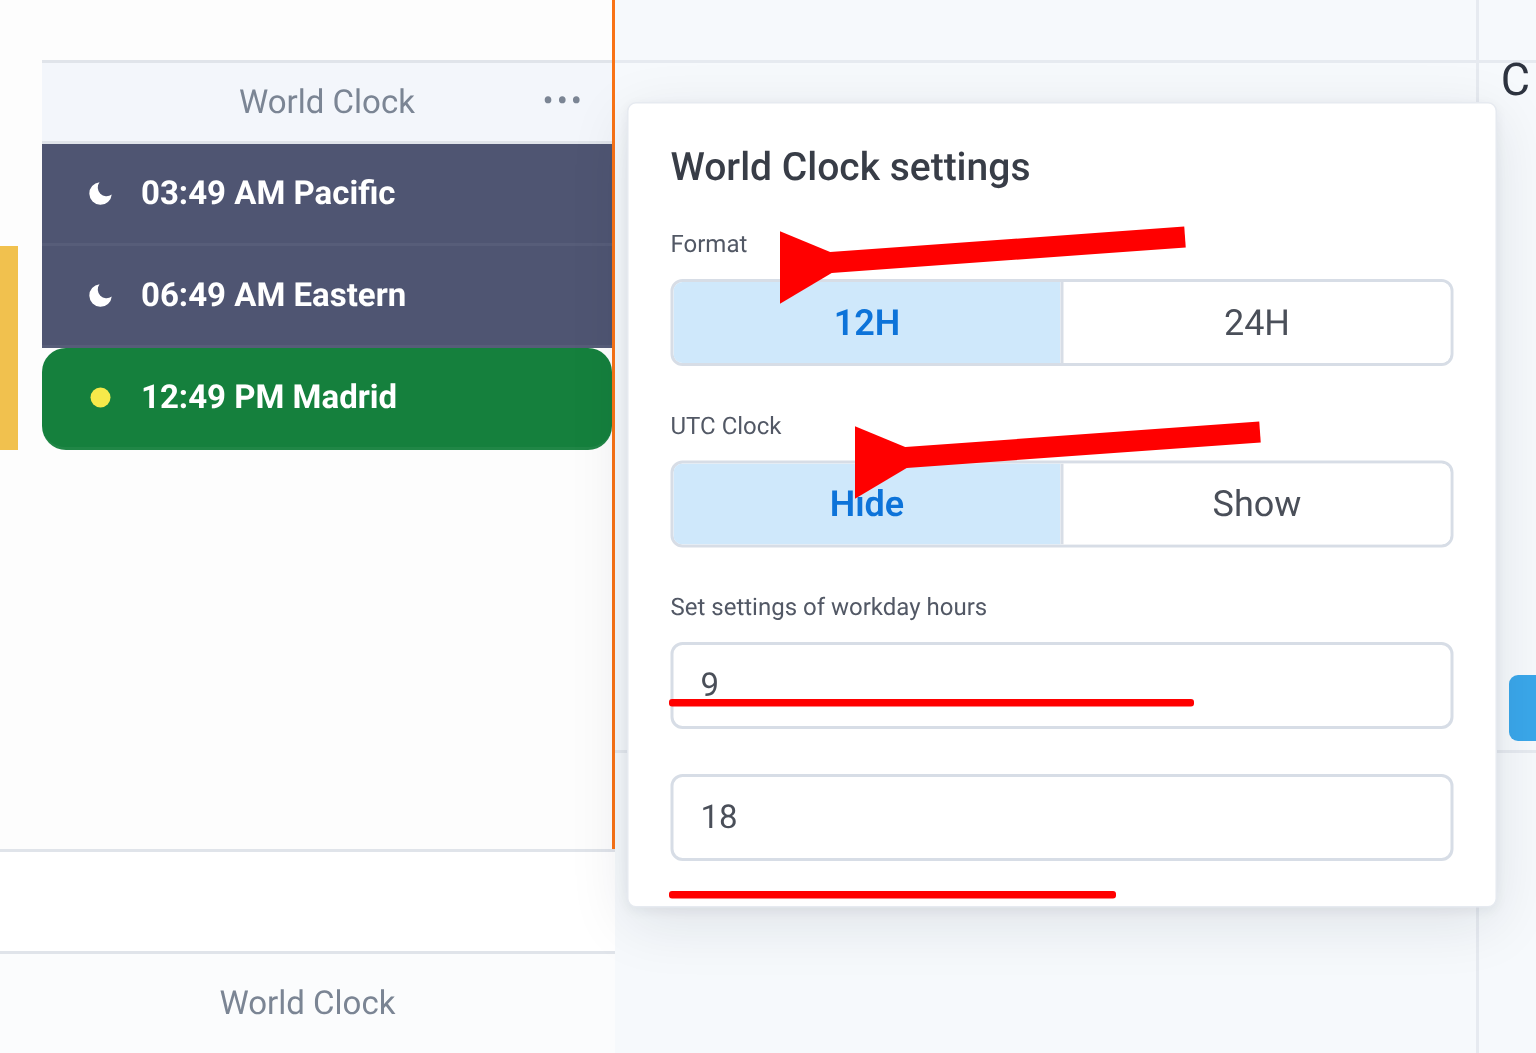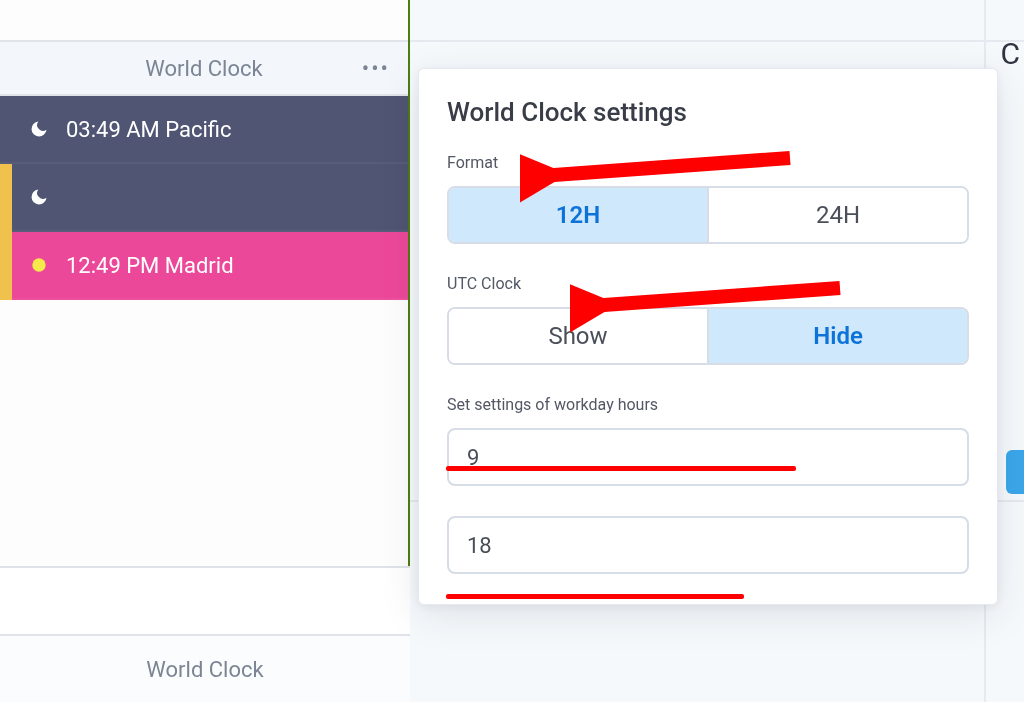--- a/index.html
+++ b/index.html
@@ -13,21 +13,22 @@
   }
 
   
   .left-col {
     position: absolute;
     left: 0;
     top: 0;
     width: 410px;
     height: 702px;
     background: #fdfdfd;
-    border-right: 2px solid #4d7c0f;
+    border-right: 2px solid #f97316;
+    padding-left: 28px;
   }
 
   .left-header {
     height: 56px;
     border-top: 2px solid #e0e4ea;
     border-bottom: 2px solid #e0e4ea;
     background: #f3f6fb;
     display: flex;
     align-items: center;
     justify-content: center;
@@ -50,34 +51,34 @@
     cursor: pointer;
   }
 
   .clock-list { width: 100%; }
   .clock-row {
     height: 68px;
     display: flex;
     align-items: center;
     padding-left: 28px;
     font-size: 22px;
-    font-weight: 400;
+    font-weight: 700;
     border-bottom: 2px solid rgba(255,255,255,0.05);
     cursor: pointer;
   }
   .clock-row .icon {
     width: 22px;
     height: 22px;
     margin-right: 16px;
     display: inline-flex;
     align-items: center;
     justify-content: center;
   }
   .row-dark { background: #4f5572; color: #ffffff; }
-  .row-day  { background: #ec4899; color: #ffffff; }
+  .row-day  { background: #15803d; color: #ffffff; border-radius: 16px; }
   .accent-bar {
     position: absolute;
     left: 0;
     width: 12px;
     height: 136px;
     background: #f1c14e;
     top: 164px;
     z-index: 2;
   }
 
@@ -247,20 +248,21 @@
           </svg>
       </span>
       <span>03:49 AM Pacific</span>
     </div>
     <div class="clock-row row-dark">
       <span class="icon">
         <svg width="20" height="20" viewBox="0 0 24 24">
             <path fill="#ffffff" d="M21 12.8A9 9 0 1 1 11.2 3a7 7 0 0 0 9.8 9.8z"></path>
           </svg>
       </span>
+      <span>06:49 AM Eastern</span>
     </div>
     <div class="clock-row row-day">
       <span class="icon">
         <svg width="20" height="20" viewBox="0 0 24 24">
             <circle cx="12" cy="12" r="8" fill="#f6e94a"></circle>
           </svg>
       </span>
       <span>12:49 PM Madrid</span>
     </div>
   </div>
@@ -279,22 +281,22 @@
   <h2>World Clock settings</h2>
 
   <div class="field-label">Format</div>
   <div class="seg">
     <div class="opt active">12H</div>
     <div class="opt inactive">24H</div>
   </div>
 
   <div class="field-label">UTC Clock</div>
   <div class="seg">
+    <div class="opt active">Hide</div>
     <div class="opt inactive">Show</div>
-    <div class="opt active">Hide</div>
   </div>
 
   <div class="field-label">Set settings of workday hours</div>
   <div class="input-box">
     <span>9</span>
   </div>
 
   <div class="input-box" style="margin-bottom:10px">
     <span>18</span>
   </div>

